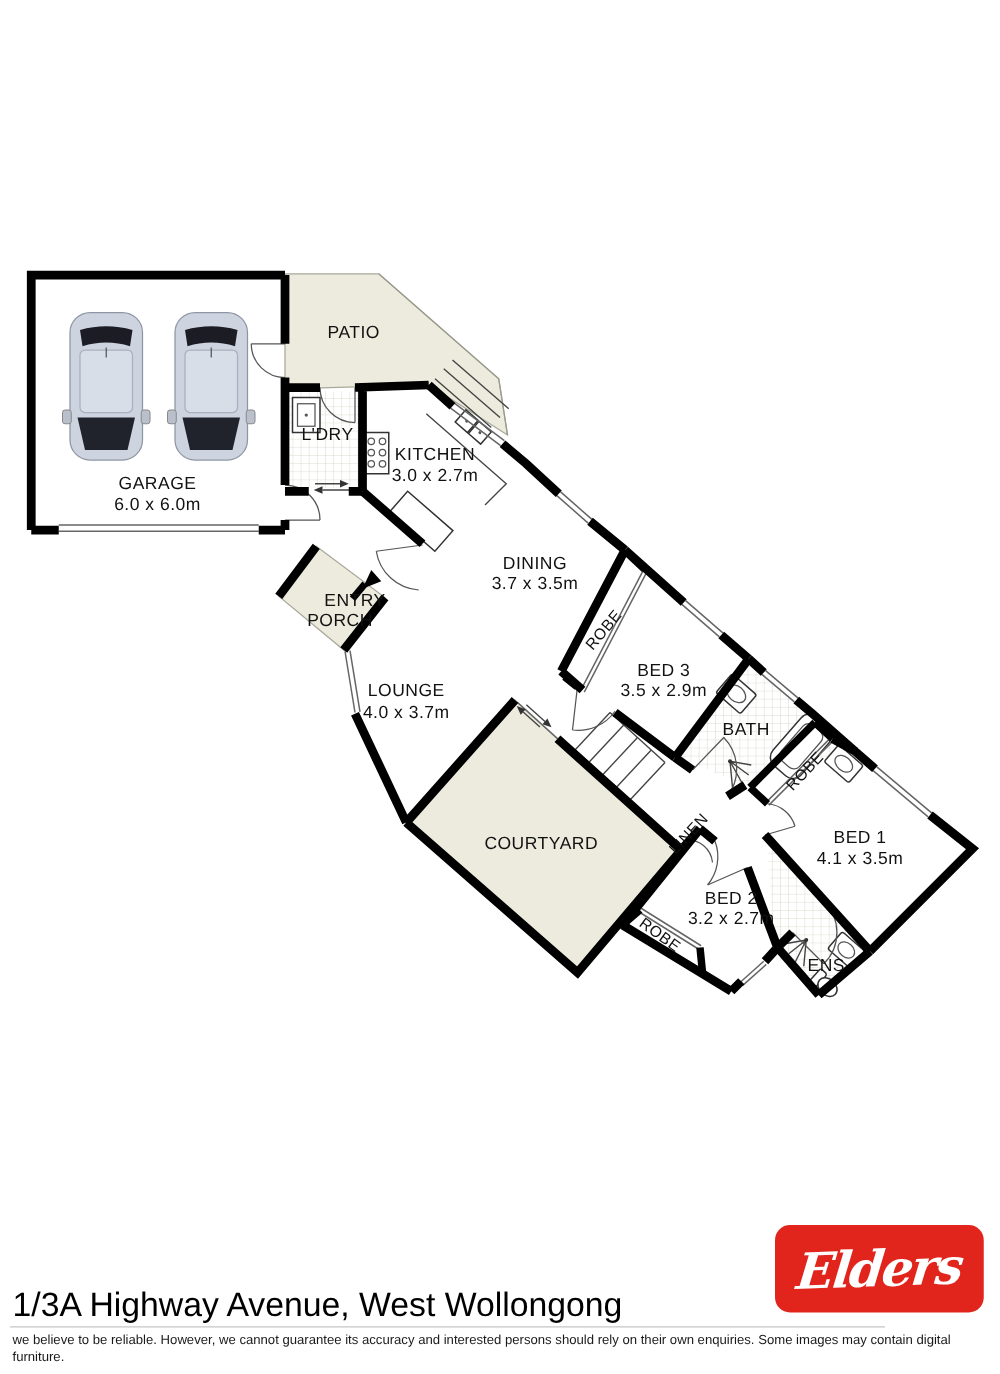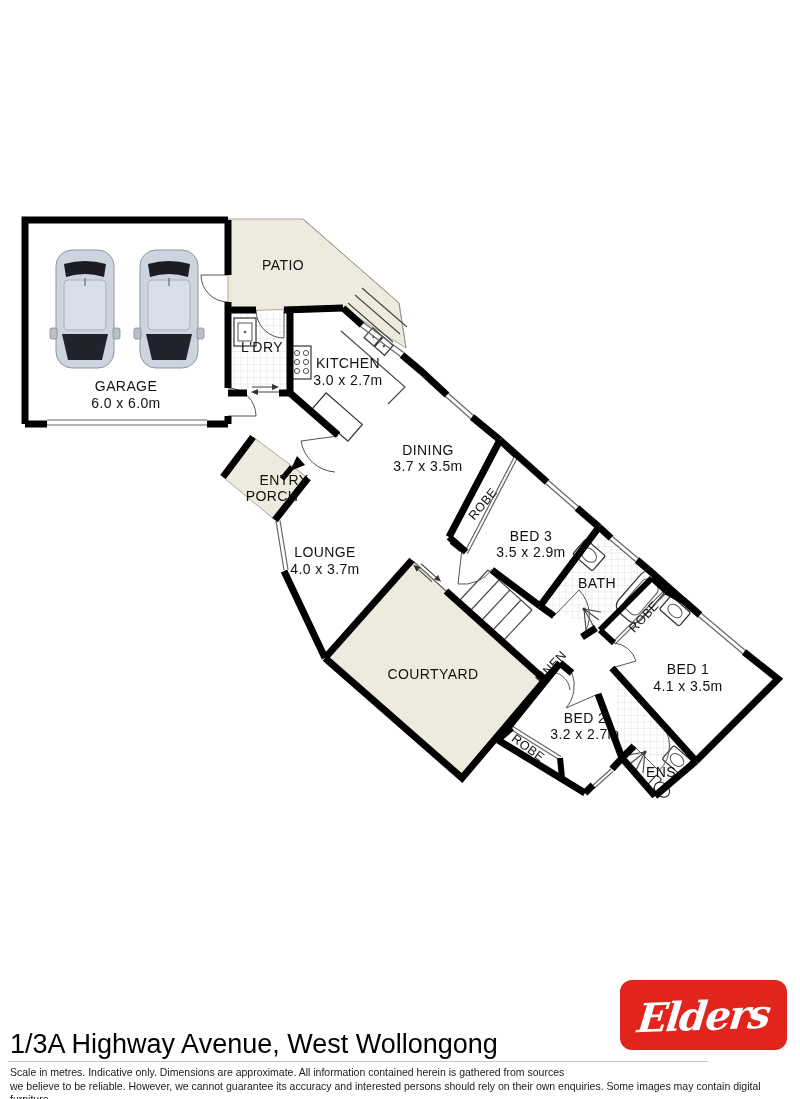--- a/index.html
+++ b/index.html
@@ -225,17 +225,16 @@
     <text class="room-label" x="661" y="777">ENS</text>
   </g>
 </svg>
 
 <div id="logo">
   <span>Elders</span>
 </div>
 <div id="address">1/3A Highway Avenue, West Wollongong</div>
 <div id="divider"></div>
 <div id="disclaimer">
-  <div>Scale in metres. Indicative only. Dimensions are approximate. All information contained herein is gathered from sources</div>
   <div>we believe to be reliable. However, we cannot guarantee its accuracy and interested persons should rely on their own enquiries. Some images may contain digital furniture.</div>
 </div>
 
 </div>
 
 </body></html>

